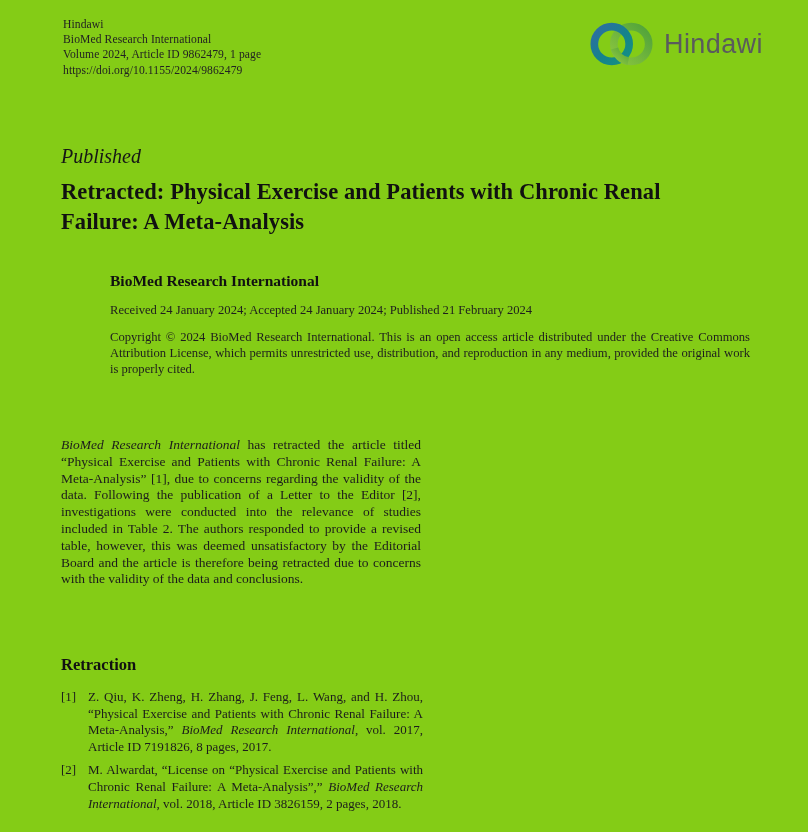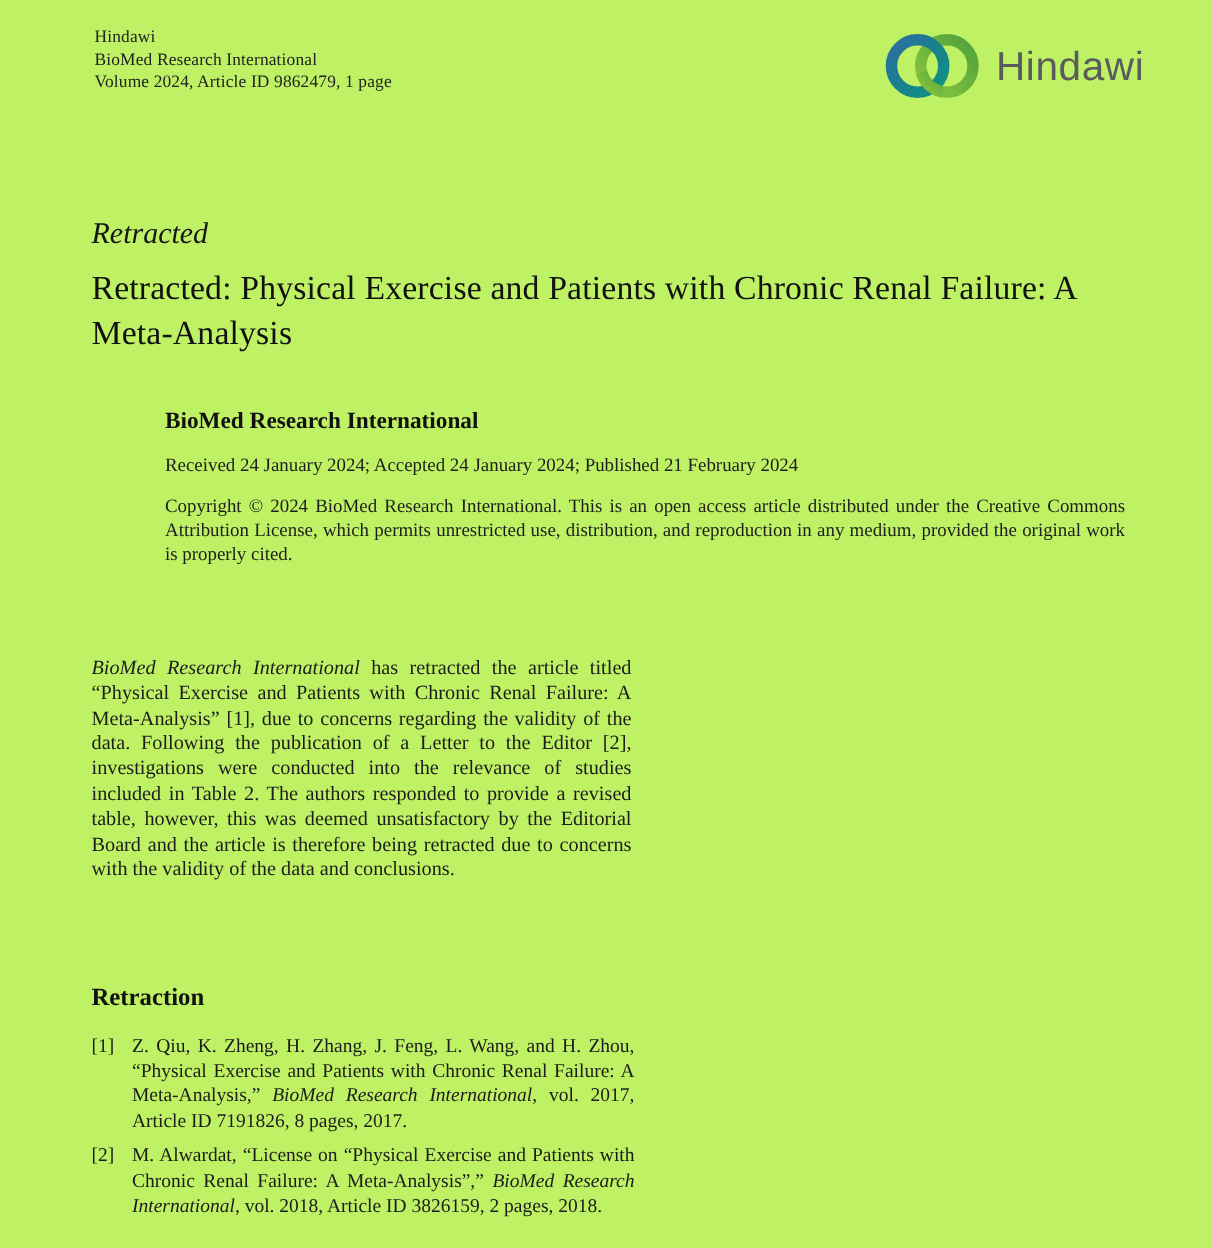--- a/index.html
+++ b/index.html
@@ -4,21 +4,21 @@
 <style>
   html, body { margin: 0; padding: 0; }
   body {
     width: 808px; height: 832px;
     background: #ffffff;
     font-family: "Liberation Serif", serif;
     color: #1e1e1e;
     position: relative;
     overflow: hidden;
   }
-  .page { position: absolute; inset: 0; background: #bef264; }
+  .page { position: absolute; inset: 0; background: #84cc16; }
 
   
   .pub-header {
     position: absolute; left: 63px; top: 17px;
     font-size: 11.6px; line-height: 15.2px; color: #222;
     letter-spacing: 0.1px;
   }
   .pub-header .doi { color: #222; text-decoration: none; }
 
   
@@ -33,21 +33,21 @@
     letter-spacing: 0.4px;
   }
 
   
   .kicker {
     position: absolute; left: 61px; top: 145px;
     font-style: italic; font-size: 20px; color: #161616;
   }
   .article-title {
     position: absolute; left: 61px; top: 177px; width: 668px;
-    font-weight: normal; font-size: 22.5px; line-height: 30px;
+    font-weight: bold; font-size: 22.5px; line-height: 30px;
     color: #111; letter-spacing: 0.1px;
   }
 
   
   .meta { position: absolute; left: 110px; top: 272px; width: 640px; }
   .meta-journal { font-weight: bold; font-size: 15.5px; color: #111; }
   .meta-history { font-size: 12.6px; margin-top: 13px; color: #1e1e1e; }
   .meta-copyright {
     font-size: 12.6px; line-height: 16px; margin-top: 11px;
     text-align: justify; color: #1e1e1e;
@@ -76,20 +76,21 @@
 </style>
 </head>
 <body>
 
 <div class="page">
 
   <div class="pub-header">
     <div>Hindawi</div>
     <div>BioMed Research International</div>
     <div>Volume 2024, Article ID 9862479, 1 page</div>
+    <div class="doi">https://doi.org/10.1155/2024/9862479</div>
   </div>
 
   <div class="logo">
     <svg class="logo-rings" width="67" height="46" viewBox="0 0 96 66" aria-hidden="true">
       <defs>
         <linearGradient id="gTeal" x1="0" y1="0" x2="1" y2="1">
           <stop offset="0" stop-color="#2e6da4"></stop>
           <stop offset="0.55" stop-color="#15838b"></stop>
           <stop offset="1" stop-color="#139183"></stop>
         </linearGradient>
@@ -98,21 +99,21 @@
           <stop offset="1" stop-color="#8cc63f"></stop>
         </linearGradient>
       </defs>
       <circle cx="62" cy="33" r="25" fill="none" stroke="url(#gGreen)" stroke-width="11"></circle>
       <circle cx="34" cy="33" r="25" fill="none" stroke="url(#gTeal)" stroke-width="11"></circle>
       <path d="M 57.7 57.6 A 25 25 0 0 1 37.9 39.5" fill="none" stroke="url(#gGreen)" stroke-width="11"></path>
     </svg>
     <span class="logo-wordmark">Hindawi</span>
   </div>
 
-  <div class="kicker">Retracted</div>
+  <div class="kicker">Published</div>
   <h1 class="article-title" style="margin:0">Retracted: Physical Exercise and Patients with Chronic Renal Failure: A Meta-Analysis</h1>
 
   <div class="meta">
     <div class="meta-journal">BioMed Research International</div>
     <div class="meta-history">Received 24 January 2024; Accepted 24 January 2024; Published 21 February 2024</div>
     <div class="meta-copyright">Copyright © 2024 BioMed Research International. This is an open access article distributed under the Creative Commons Attribution License, which permits unrestricted use, distribution, and reproduction in any medium, provided the original work is properly cited.</div>
   </div>
 
   <div class="body-col">
     <p><span class="it">BioMed Research International</span><span> has retracted the article titled “Physical Exercise and Patients with Chronic Renal Failure: A Meta-Analysis” [1], due to concerns regarding the validity of the data. Following the publication of a Letter to the Editor [2], investigations were conducted into the relevance of studies included in Table 2. The authors responded to provide a revised table, however, this was deemed unsatisfactory by the Editorial Board and the article is therefore being retracted due to concerns with the validity of the data and conclusions.</span></p>

